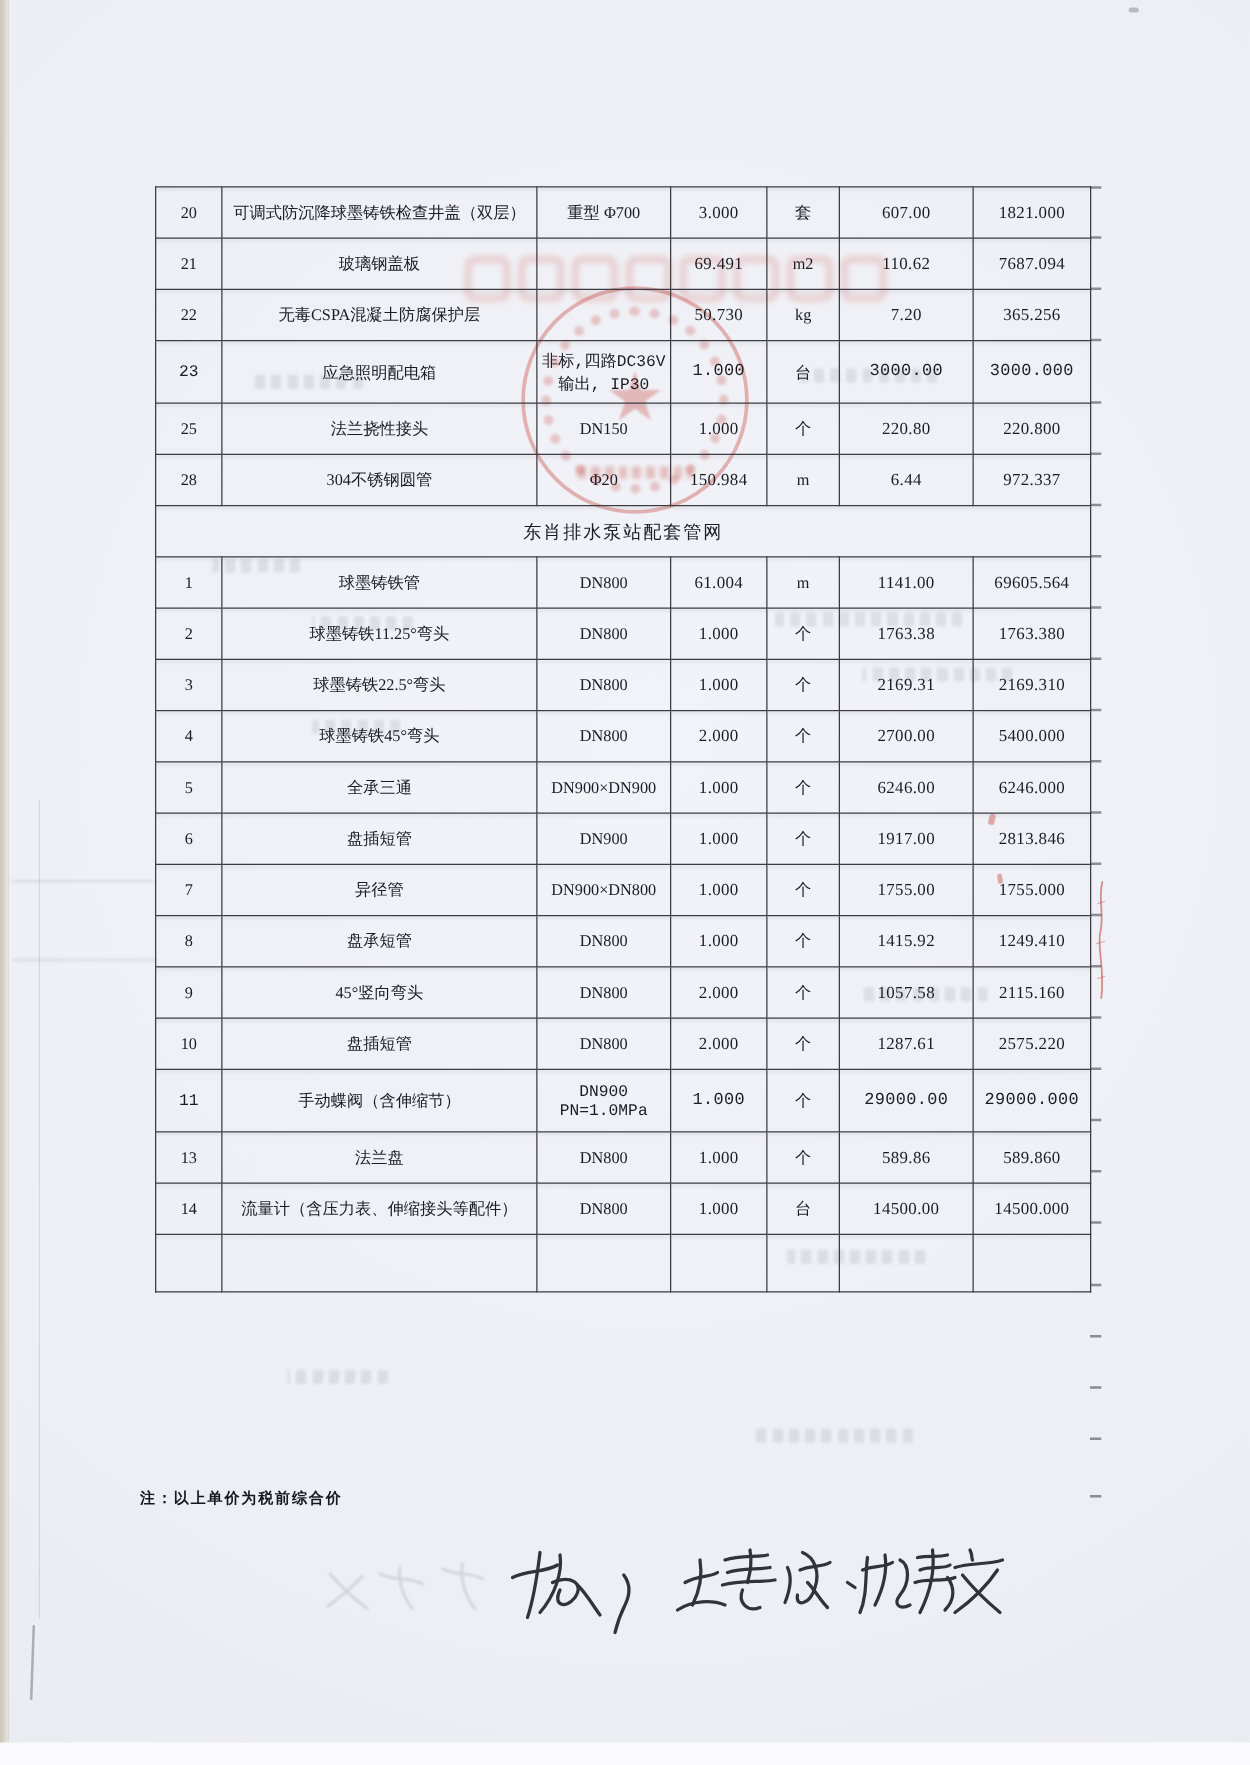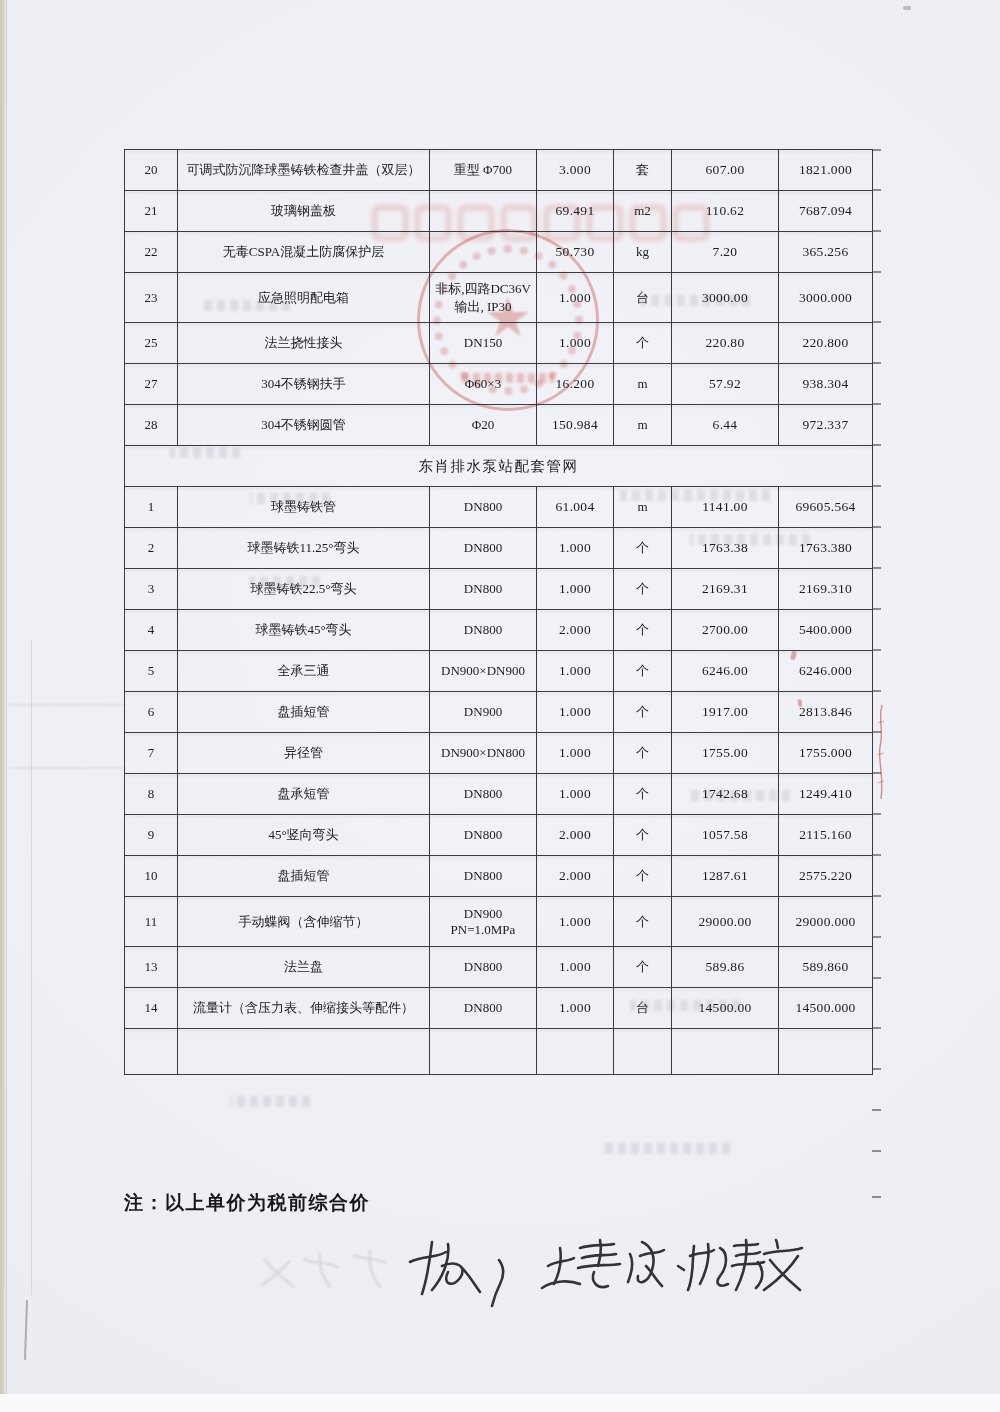--- a/index.html
+++ b/index.html
@@ -46,29 +46,29 @@
 
   
   .table-wrap{position:absolute;left:124px;top:137px;margin-top:12px;}
   table.main-table{border-collapse:collapse;table-layout:fixed;width:748px;color:#1b1b20;}
   .main-table td{
     border:1.6px solid #3a3a40;text-align:center;vertical-align:middle;
     font-size:13px;padding:2px 3px;white-space:pre-line;overflow:hidden;
     background-image:linear-gradient(180deg,rgba(118,120,138,.10),rgba(118,120,138,.02) 3px,rgba(0,0,0,0) 4px);
   }
   .main-table tr{height:41px;}
-  .main-table tr.tall{height:50px;}
+  .main-table tr.tall{height:50px;font-family:Liberation Mono, monospace;}
   .main-table tr.empty-row{height:46px;}
   .main-table td.col-qty,.main-table td.col-price,.main-table td.col-total{font-size:13.5px;letter-spacing:.3px;}
   .main-table td.section-header{font-weight:normal;font-size:14.5px;letter-spacing:1.5px;}
   .row-ticks{position:absolute;left:748px;top:0;width:10px;height:100%;}
   .row-ticks .tick{position:absolute;left:0;width:9px;height:2px;background:rgba(58,58,64,.55);}
 
   
-  .note{position:absolute;left:124px;top:1190px;font-size:19px;letter-spacing:1.5px;color:#17171c;font-weight:bold;}
+  .note{position:absolute;left:112px;top:1190px;font-size:12px;letter-spacing:1.5px;color:#17171c;font-weight:bold;}
   .signatures{position:absolute;left:402px;top:1232px;width:410px;height:80px;}
   .signatures svg{display:block;}
   .sig-ghost{position:absolute;left:248px;top:1243px;opacity:.14;filter:blur(1px);}
 </style>
 </head>
 <body>
 
 <div class="scan-page">
 
   <div class="edge-strip"></div>
@@ -169,29 +169,20 @@
           <tr>
             <td class="col-no">25</td>
             <td class="col-name">法兰挠性接头</td>
             <td class="col-spec">DN150</td>
             <td class="col-qty">1.000</td>
             <td class="col-unit">个</td>
             <td class="col-price">220.80</td>
             <td class="col-total">220.800</td>
           </tr>
           <tr>
-            <td class="col-no">27</td>
-            <td class="col-name">304不锈钢扶手</td>
-            <td class="col-spec">Φ60×3</td>
-            <td class="col-qty">16.200</td>
-            <td class="col-unit">m</td>
-            <td class="col-price">57.92</td>
-            <td class="col-total">938.304</td>
-          </tr>
-          <tr>
             <td class="col-no">28</td>
             <td class="col-name">304不锈钢圆管</td>
             <td class="col-spec">Φ20</td>
             <td class="col-qty">150.984</td>
             <td class="col-unit">m</td>
             <td class="col-price">6.44</td>
             <td class="col-total">972.337</td>
           </tr>
           <tr>
             <td colspan="7" class="section-header">东肖排水泵站配套管网</td>
@@ -258,21 +249,21 @@
             <td class="col-unit">个</td>
             <td class="col-price">1755.00</td>
             <td class="col-total">1755.000</td>
           </tr>
           <tr>
             <td class="col-no">8</td>
             <td class="col-name">盘承短管</td>
             <td class="col-spec">DN800</td>
             <td class="col-qty">1.000</td>
             <td class="col-unit">个</td>
-            <td class="col-price">1742.68</td>
+            <td class="col-price">1415.92</td>
             <td class="col-total">1249.410</td>
           </tr>
           <tr>
             <td class="col-no">9</td>
             <td class="col-name">45°竖向弯头</td>
             <td class="col-spec">DN800</td>
             <td class="col-qty">2.000</td>
             <td class="col-unit">个</td>
             <td class="col-price">1057.58</td>
             <td class="col-total">2115.160</td>

